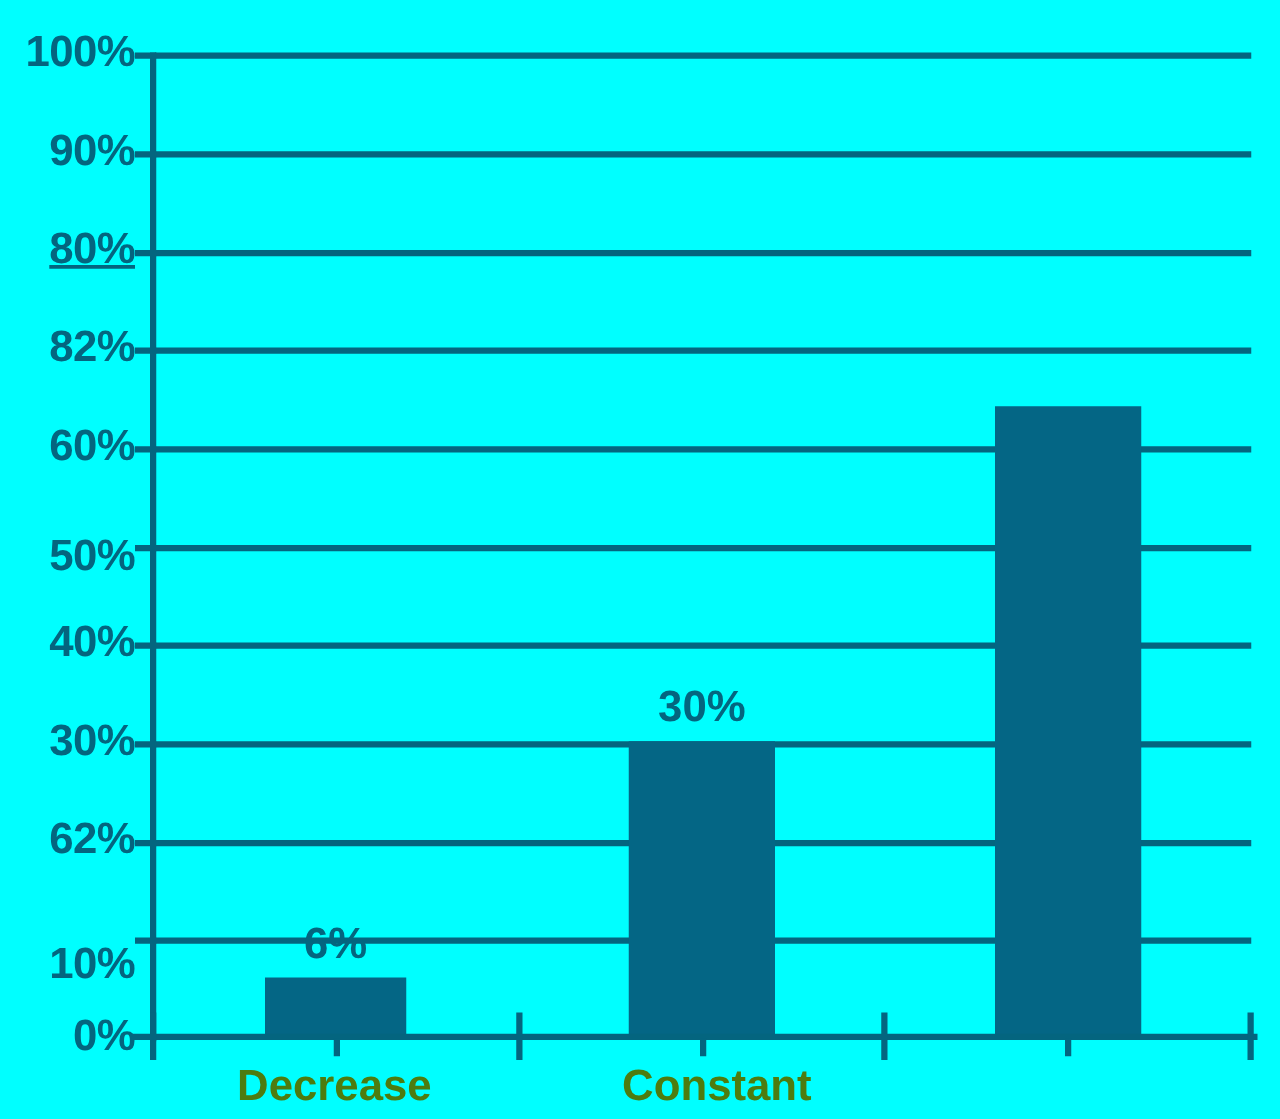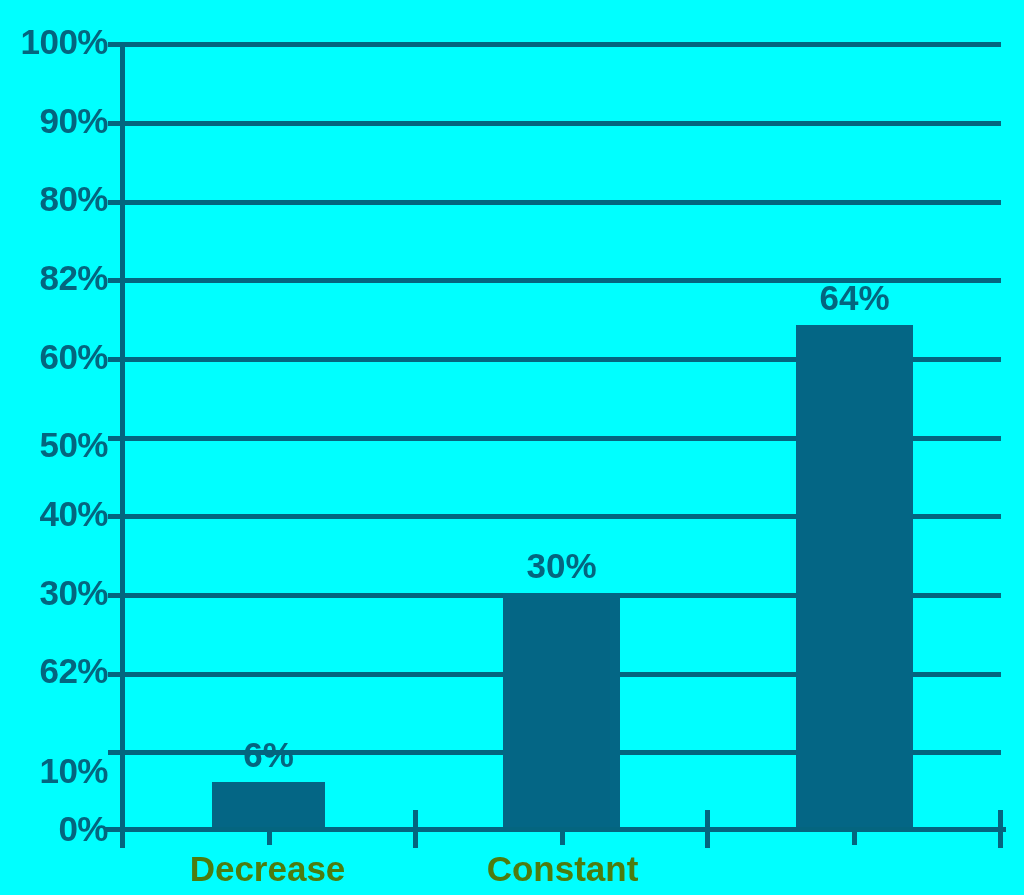--- a/index.html
+++ b/index.html
@@ -135,21 +135,21 @@
   }
 </style>
 </head>
 <body>
 
 <div id="chart-root">
 
   <div id="y-tick-labels">
     <div class="y-tick-label" style="top:24px;">100%</div>
     <div class="y-tick-label" style="top:103px;">90%</div>
-    <div class="y-tick-label" style="top:181px;">80%</div>
+    <div class="y-tick-label" style="top:181px;text-decoration:underline;">80%</div>
     <div class="y-tick-label" style="top:260px;">82%</div>
     <div class="y-tick-label" style="top:339px;">60%</div>
     <div class="y-tick-label" style="top:427px;">50%</div>
     <div class="y-tick-label" style="top:496px;">40%</div>
     <div class="y-tick-label" style="top:575px;">30%</div>
     <div class="y-tick-label" style="top:653px;">62%</div>
     <div class="y-tick-label" style="top:732px;margin-top:21px;">10%</div>
     <div class="y-tick-label" style="top:811px;">0%</div>
   </div>
 
@@ -178,29 +178,28 @@
     <div class="gridline" style="top:630px;"></div>
     <div class="gridline" style="top:708px;"></div>
 
     <div class="bar" id="bar-0" style="left: 88px; width: 113px; height: 47px;"></div>
     <div class="bar" id="bar-1" style="left: 379px; width: 117px; height: 236px;"></div>
     <div class="bar" id="bar-2" style="left: 672px; width: 117px; height: 504px;"></div>
   </div>
 
   <div class="bar-value" id="val-0" style="left: 212px; width: 113px; top: 737px;">6%</div>
   <div class="bar-value" id="val-1" style="left: 503px; width: 117px; top: 548px;">30%</div>
-  <div class="bar-value" id="val-2" style="left: 796px; width: 117px; top: 280px;">64%</div>
 
   <div id="x-axis-line"></div>
 
   <div class="x-tick-boundary" style="left:120px;"></div>
   <div class="x-tick-boundary" style="left:413px;"></div>
   <div class="x-tick-boundary" style="left:705px;"></div>
   <div class="x-tick-boundary" style="left:998px;"></div>
 
   <div class="x-tick-center" style="left:267px;"></div>
   <div class="x-tick-center" style="left:560px;"></div>
   <div class="x-tick-center" style="left:852px;"></div>
 
   <div class="x-cat-label" style="left:121px; width:293px;">Decrease</div>
-  <div class="x-cat-label" style="left:416px; width:293px;">Constant</div>
+  <div class="x-cat-label" style="left:427px; width:293px;">Constant</div>
 
 </div>
 
 </body></html>

